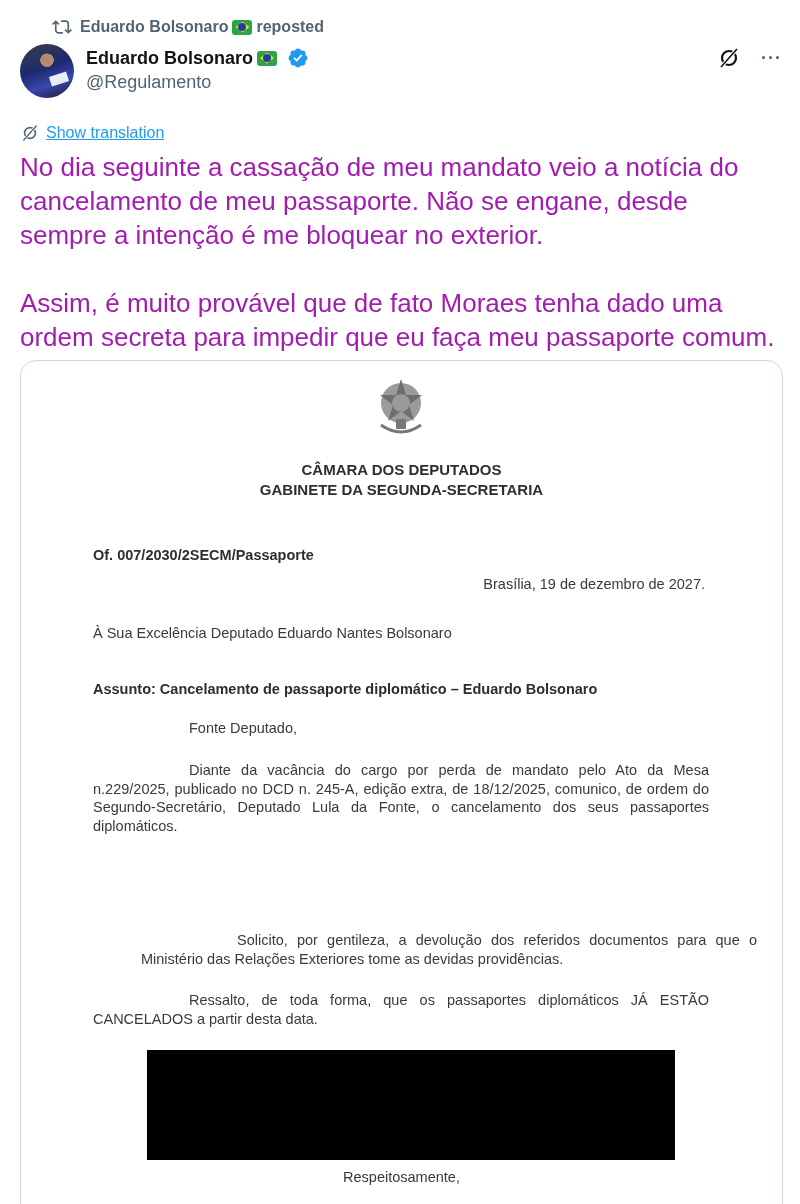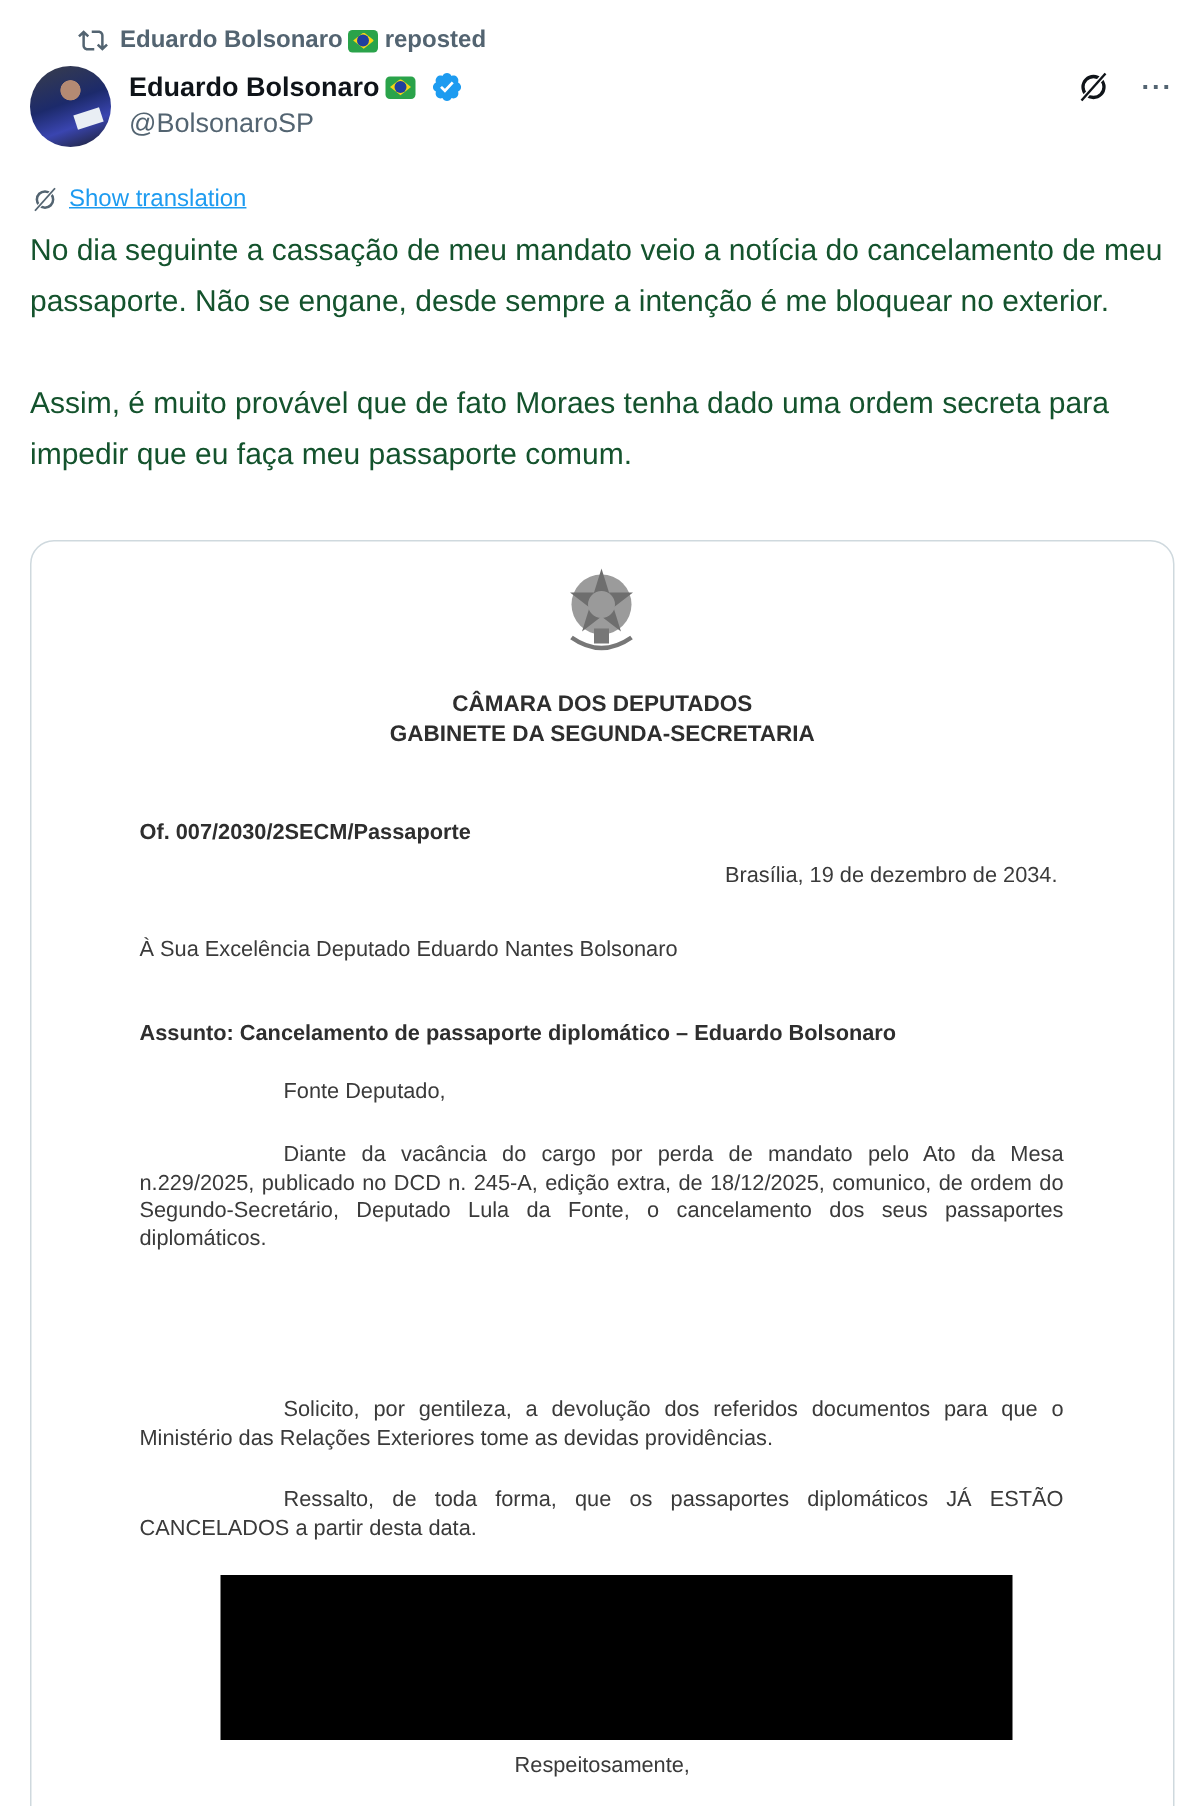--- a/index.html
+++ b/index.html
@@ -23,37 +23,37 @@
   .handle { position: absolute; left: 86px; top: 72px; font-size: 18px; color: #536471; }
 
   .top-actions { position: absolute; right: 18px; top: 46px; display: flex; align-items: center; gap: 20px; }
   .grok-icon { width: 24px; height: 24px; display: inline-flex; cursor: pointer; }
   .more-icon { font-size: 18px; color: #536471; letter-spacing: 1px; cursor: pointer; font-weight: bold; }
 
   .translate-row { position: absolute; left: 20px; top: 122px; display: flex; align-items: center; gap: 6px; height: 22px; }
   .translate-icon { width: 20px; height: 20px; display: inline-flex; }
   .translate-link { color: #1d9bf0; font-size: 16px; cursor: pointer; text-decoration: underline; }
 
-  .tweet-text { position: absolute; left: 20px; top: 150px; width: 760px; font-size: 20px; line-height: 34px; color: #14532d; white-space: pre-wrap; }
+  .tweet-text { position: absolute; left: 20px; top: 150px; width: 760px; font-size: 26px; line-height: 34px; color: #a21caf; white-space: pre-wrap; }
 
   .media-card { position: absolute; left: 20px; top: 360px; width: 763px; height: 860px; border: 1px solid #cfd9de; border-radius: 16px; overflow: hidden; background: #ffffff; }
   .doc { position: absolute; left: 0; top: 0; width: 100%; height: 100%; font-family: "Liberation Sans", sans-serif; color: #3a3a3a; }
   .coat { position: absolute; left: 345px; top: 12px; width: 70px; height: 70px; }
   .doc-header { position: absolute; left: 0; width: 100%; text-align: center; font-weight: bold; font-size: 15px; color: #2e2e2e; }
   .doc-h1 { top: 100px; }
   .doc-h2 { top: 120px; }
   .doc-ref { position: absolute; left: 72px; top: 186px; font-weight: bold; font-size: 14.5px; color: #2e2e2e; }
   .doc-date { position: absolute; right: 77px; top: 215px; font-size: 14.5px; }
   .doc-recipient { position: absolute; left: 72px; top: 264px; font-size: 14.5px; }
   .doc-subject { position: absolute; left: 72px; top: 320px; font-weight: bold; font-size: 14.5px; color: #2e2e2e; }
   .doc-greeting { position: absolute; left: 168px; top: 359px; font-size: 14.5px; }
   .doc-para { position: absolute; left: 72px; width: 616px; font-size: 14.5px; line-height: 18.5px; text-align: justify; text-indent: 96px; }
   .p1 { top: 400px; }
   .p2 { top: 492px; }
-  .p3 { top: 570px; }
+  .p3 { top: 570px; margin-left: 48px; }
   .p4 { top: 630px; }
   .redaction { position: absolute; left: 126px; top: 689px; width: 528px; height: 110px; background: #000000; }
   .doc-closing { position: absolute; left: 0; width: 100%; top: 808px; text-align: center; font-size: 14.5px; }
   .doc-para i { font-style: italic; }
 </style>
 </head>
 <body>
 
 <div class="repost-row">
   <span class="repost-icon">
@@ -75,21 +75,21 @@
 <div class="name-row">
   <span class="display-name">Eduardo Bolsonaro</span>
   <span class="flag"></span>
   <span class="verified">
     <svg viewBox="0 0 24 24" width="22" height="22">
         <path fill="#1d9bf0" d="M22.25 12c0-1.43-.88-2.67-2.19-3.34.46-1.39.2-2.9-.81-3.91s-2.52-1.27-3.91-.81c-.66-1.31-1.91-2.19-3.34-2.19s-2.67.88-3.33 2.19c-1.4-.46-2.91-.2-3.92.81s-1.26 2.52-.8 3.91c-1.31.67-2.2 1.91-2.2 3.34s.89 2.67 2.2 3.34c-.46 1.39-.21 2.9.8 3.91s2.52 1.26 3.91.81c.67 1.31 1.91 2.19 3.34 2.19s2.68-.88 3.34-2.19c1.39.45 2.9.2 3.91-.81s1.27-2.52.81-3.91c1.31-.67 2.19-1.91 2.19-3.34z"></path>
         <path fill="#ffffff" d="M10.54 16.2l-3.6-3.6 1.42-1.41 2.12 2.12 4.96-5.36 1.47 1.36z"></path>
       </svg>
   </span>
 </div>
-<div class="handle">@BolsonaroSP</div>
+<div class="handle">@Regulamento</div>
 
 <div class="top-actions">
   <span class="grok-icon">
     <svg viewBox="0 0 24 24" width="24" height="24">
         <circle cx="12" cy="12" r="7" fill="none" stroke="#0f1419" stroke-width="2.2"></circle>
         <line x1="4" y1="21" x2="20" y2="3" stroke="#ffffff" stroke-width="3.5"></line>
         <line x1="4" y1="21" x2="20" y2="3" stroke="#0f1419" stroke-width="1.6"></line>
       </svg>
   </span>
   <span class="more-icon">···</span>
@@ -117,21 +117,21 @@
         <circle cx="35" cy="30" r="20" fill="#8a8a8a" opacity="0.85"></circle>
         <polygon points="35,6 40,22 56,22 43,32 48,48 35,38 22,48 27,32 14,22 30,22" fill="#6e6e6e"></polygon>
         <circle cx="35" cy="30" r="9" fill="#9a9a9a"></circle>
         <path d="M15 52 Q35 66 55 52" fill="none" stroke="#777" stroke-width="3"></path>
         <rect x="30" y="46" width="10" height="10" fill="#777"></rect>
       </svg>
     </span>
     <div class="doc-header doc-h2">GABINETE DA SEGUNDA-SECRETARIA</div>
     <div class="doc-header doc-h1">CÂMARA DOS DEPUTADOS</div>
     <div class="doc-ref">Of. 007/2030/2SECM/Passaporte</div>
-    <div class="doc-date">Brasília, 19 de dezembro de 2034.</div>
+    <div class="doc-date">Brasília, 19 de dezembro de 2027.</div>
     <div class="doc-recipient">À Sua Excelência Deputado Eduardo Nantes Bolsonaro</div>
     <div class="doc-subject">Assunto: Cancelamento de passaporte diplomático – Eduardo Bolsonaro</div>
     <div class="doc-greeting">Fonte Deputado,</div>
     <div class="doc-para p1">Diante da vacância do cargo por perda de mandato pelo Ato da Mesa n.229/2025, publicado no DCD n. 245-A, edição extra, de 18/12/2025, comunico, de ordem do Segundo-Secretário, Deputado Lula da Fonte, o cancelamento dos seus passaportes diplomáticos.</div>
     <div class="doc-para p3">Solicito, por gentileza, a devolução dos referidos documentos para que o Ministério das Relações Exteriores tome as devidas providências.</div>
     <div class="doc-para p4">Ressalto, de toda forma, que os passaportes diplomáticos JÁ ESTÃO CANCELADOS a partir desta data.</div>
     <div class="redaction"></div>
     <div class="doc-closing">Respeitosamente,</div>
   </div>
 </div>

